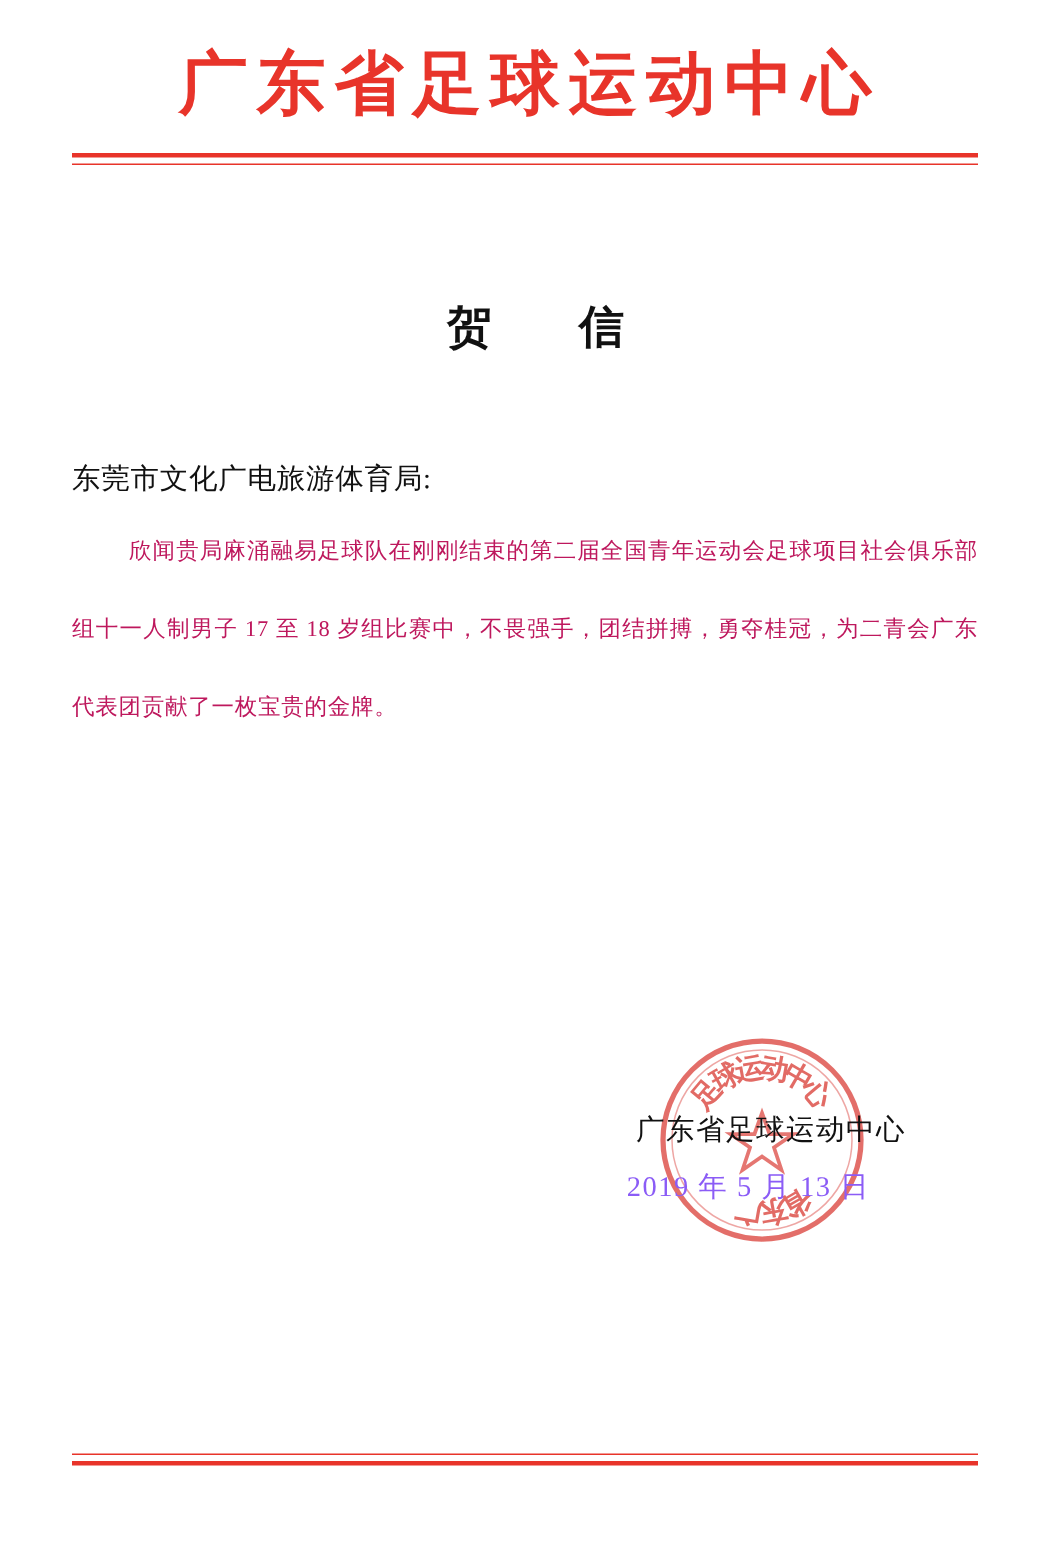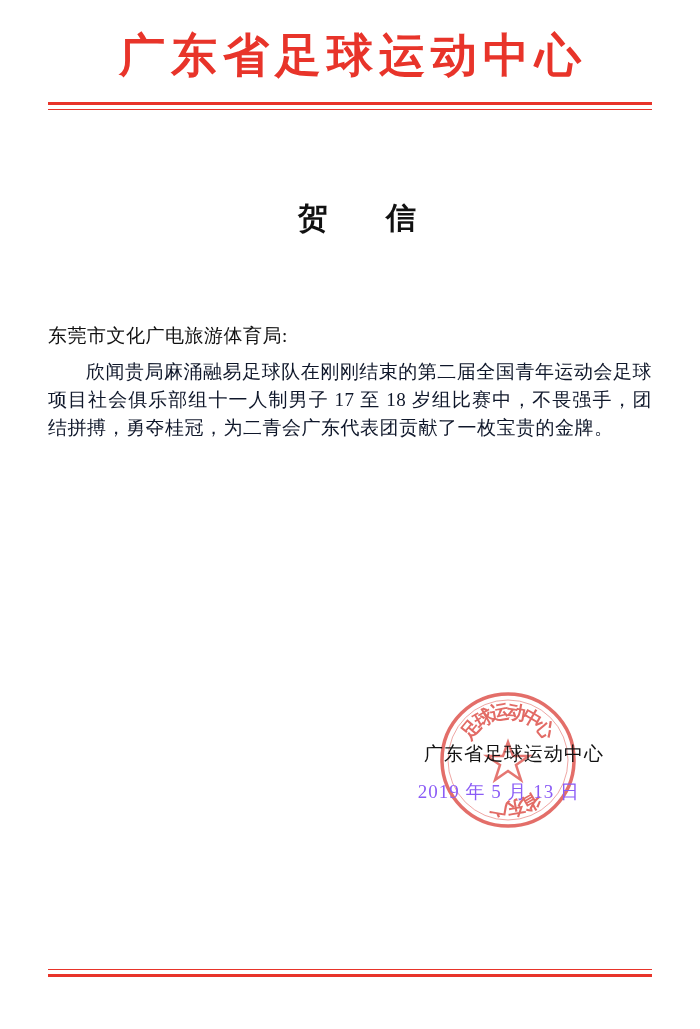--- a/index.html
+++ b/index.html
@@ -69,38 +69,38 @@
     font-weight: bold;
     font-size: 30px;
     letter-spacing: 14px;
     color: #111111;
     padding-left: 14px;
   }
 
   
   .body-block {
     position: absolute;
-    top: 316px;
+    top: 300px;
     left: 48px;
     width: 604px;
   }
   .salutation {
     font-size: 19px;
     line-height: 40px;
     letter-spacing: 0.5px;
     color: #111;
   }
   .para {
-    font-size: 19px;
-    line-height: 28px;
+    font-size: 15px;
+    line-height: 52px;
     letter-spacing: 0.5px;
     text-indent: 38px;
     text-align: justify;
     text-justify: inter-ideograph;
-    color: #0f172a;
+    color: #be185d;
     margin-top: 2px;
   }
 
   
   .signature {
     position: absolute;
     top: 735px;
     left: 0;
     width: 652px;
     text-align: right;

